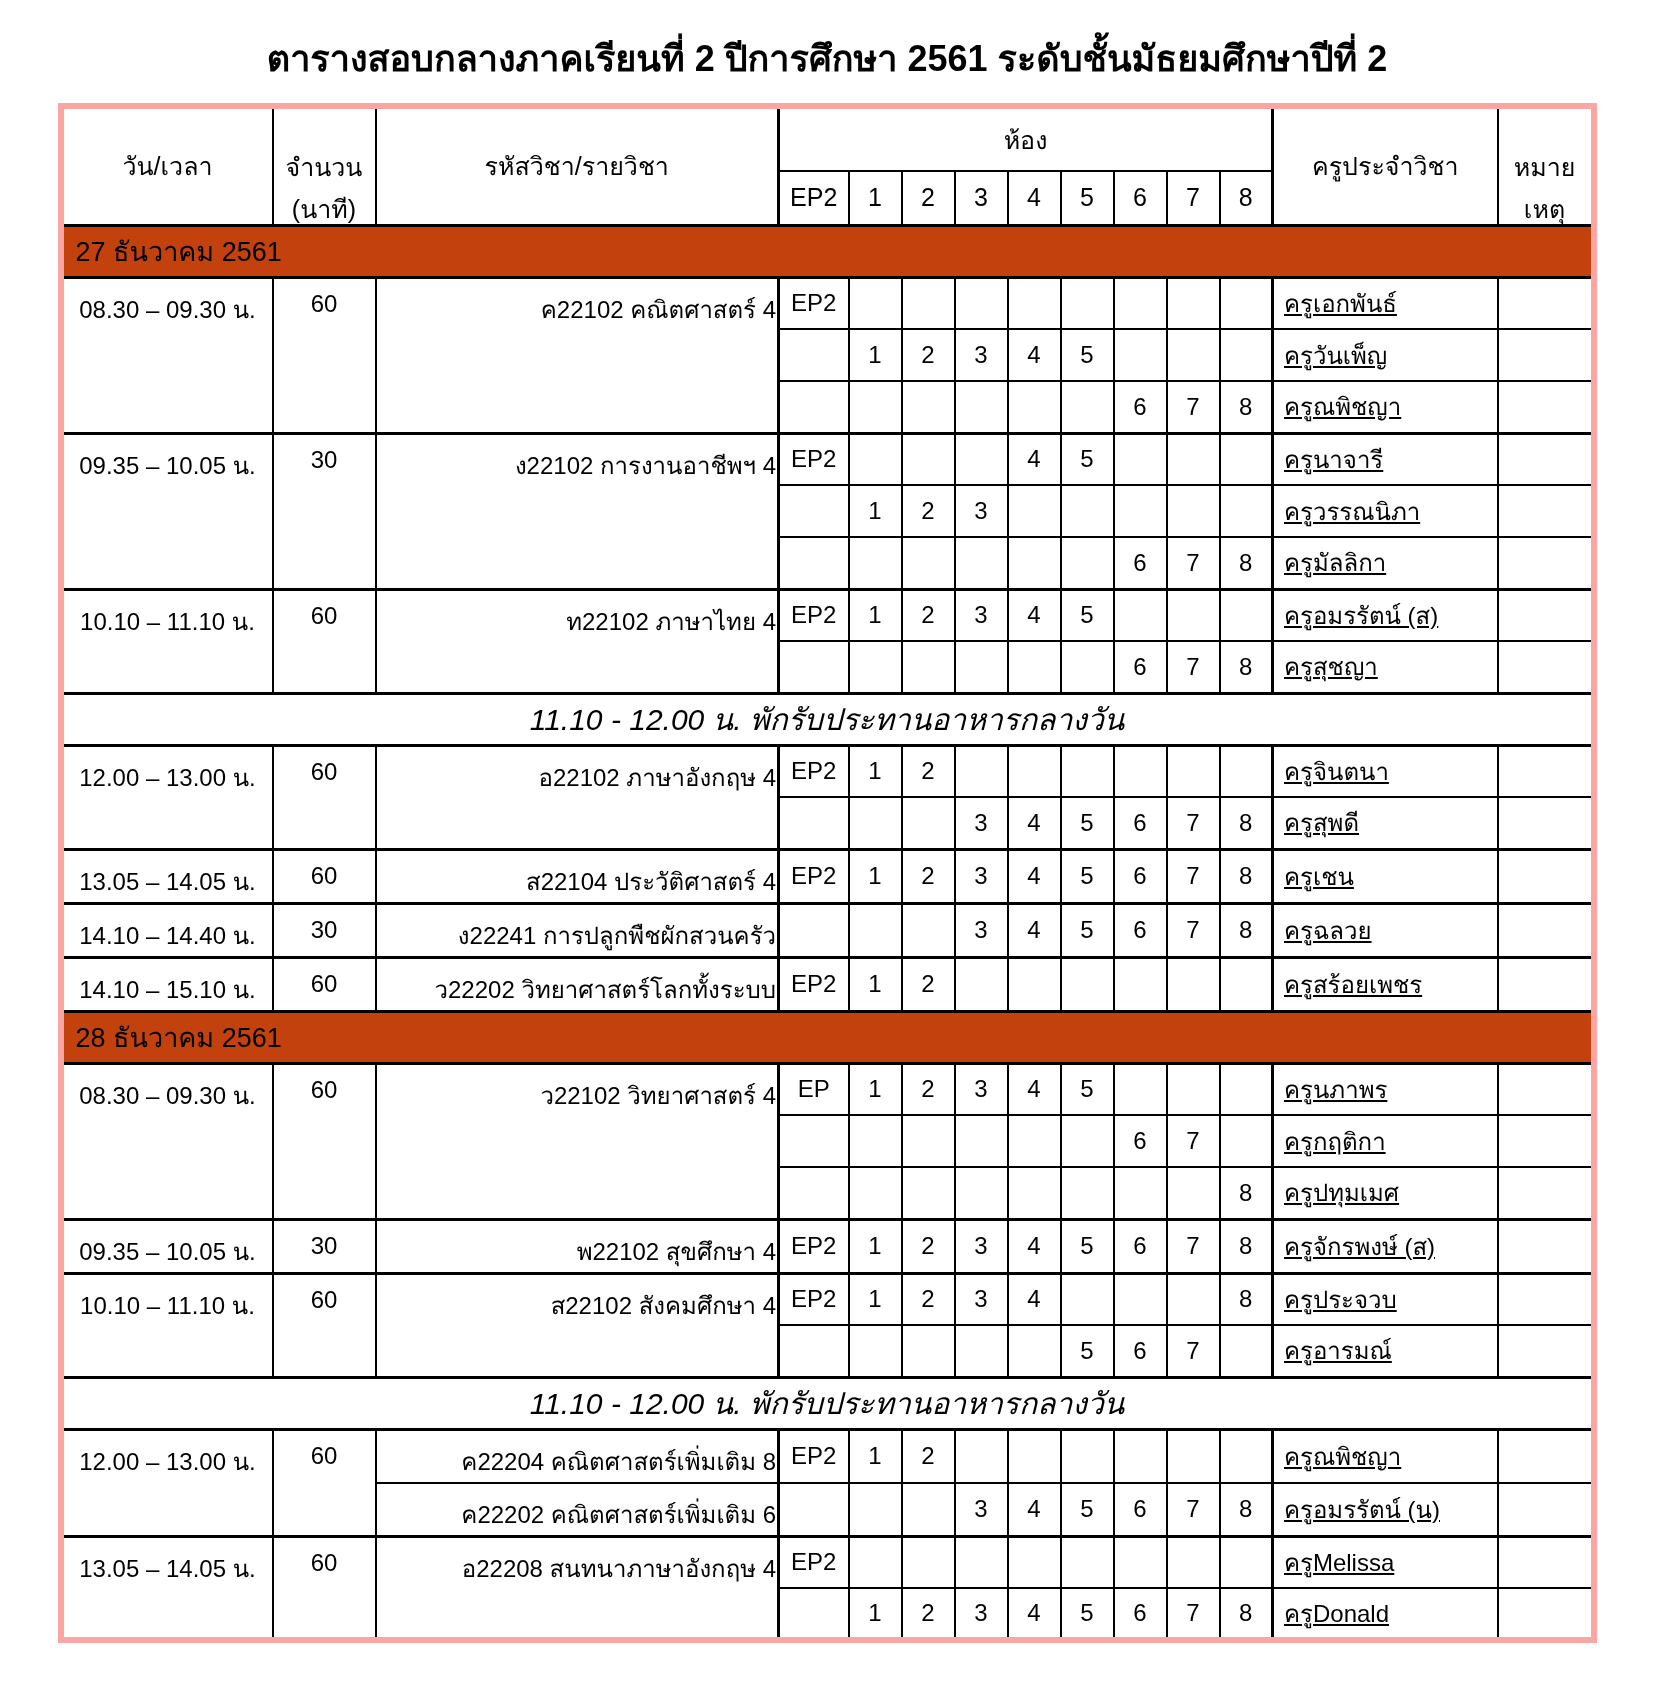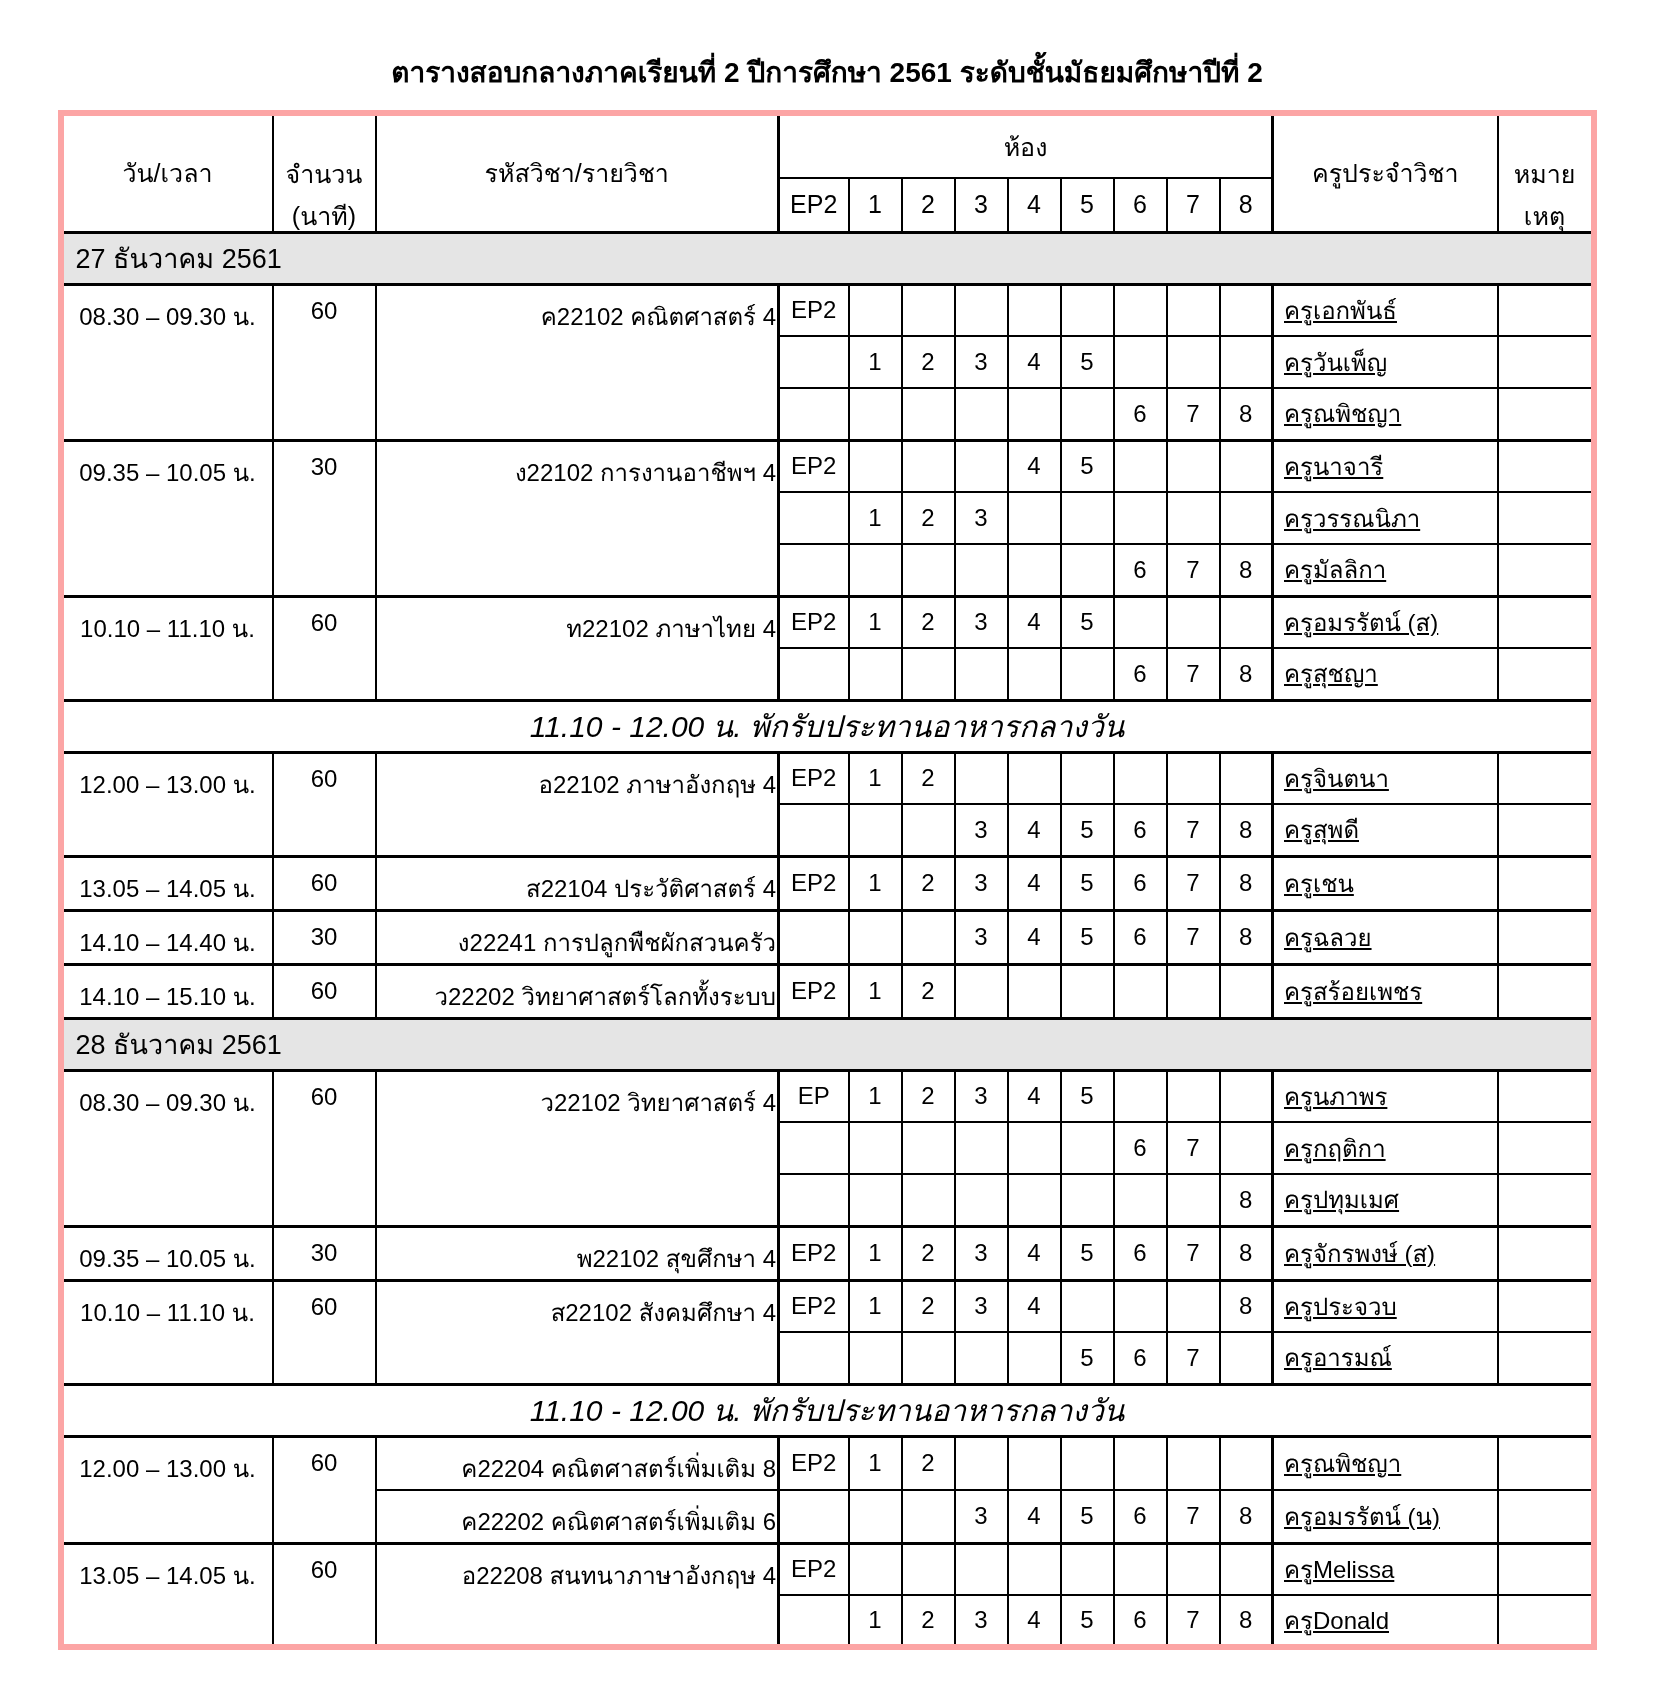--- a/index.html
+++ b/index.html
@@ -11,22 +11,22 @@
   }
   .page {
     width: 1654px;
     min-height: 1696px;
     background: #ffffff;
     box-sizing: border-box;
   }
   .title {
     text-align: center;
     font-weight: bold;
-    font-size: 28px;
-    padding-top: 50px;
+    font-size: 36px;
+    padding-top: 30px;
     margin: 0 0 16px 0;
   }
   table.exam-table {
     border-collapse: collapse;
     table-layout: fixed;
     margin: 0 auto;
     border: 6px solid #fca5a5;
   }
   th, td {
     border: 2px solid #000;
@@ -44,21 +44,21 @@
   thead tr.header-top th { height: 58px; }
   thead tr.header-rooms th { height: 48px; }
   .two-line div { line-height: 1.05; margin-top: 44px; }
   .two-line div + div { margin-top: 16px; }
   .room-group-col { border-left-width: 3px; border-right-width: 3px; }
 
   tbody tr { height: 52px; }
   tbody td { vertical-align: middle; }
 
   .day-row td {
-    background: #e5e5e5;
+    background: #c2410c;
     text-align: left;
     padding-left: 12px;
     font-size: 27px;
     height: 50px;
     border-top-width: 3px;
     border-bottom-width: 3px;
   }
   .lunch-row td {
     text-align: center;
     font-style: italic;

